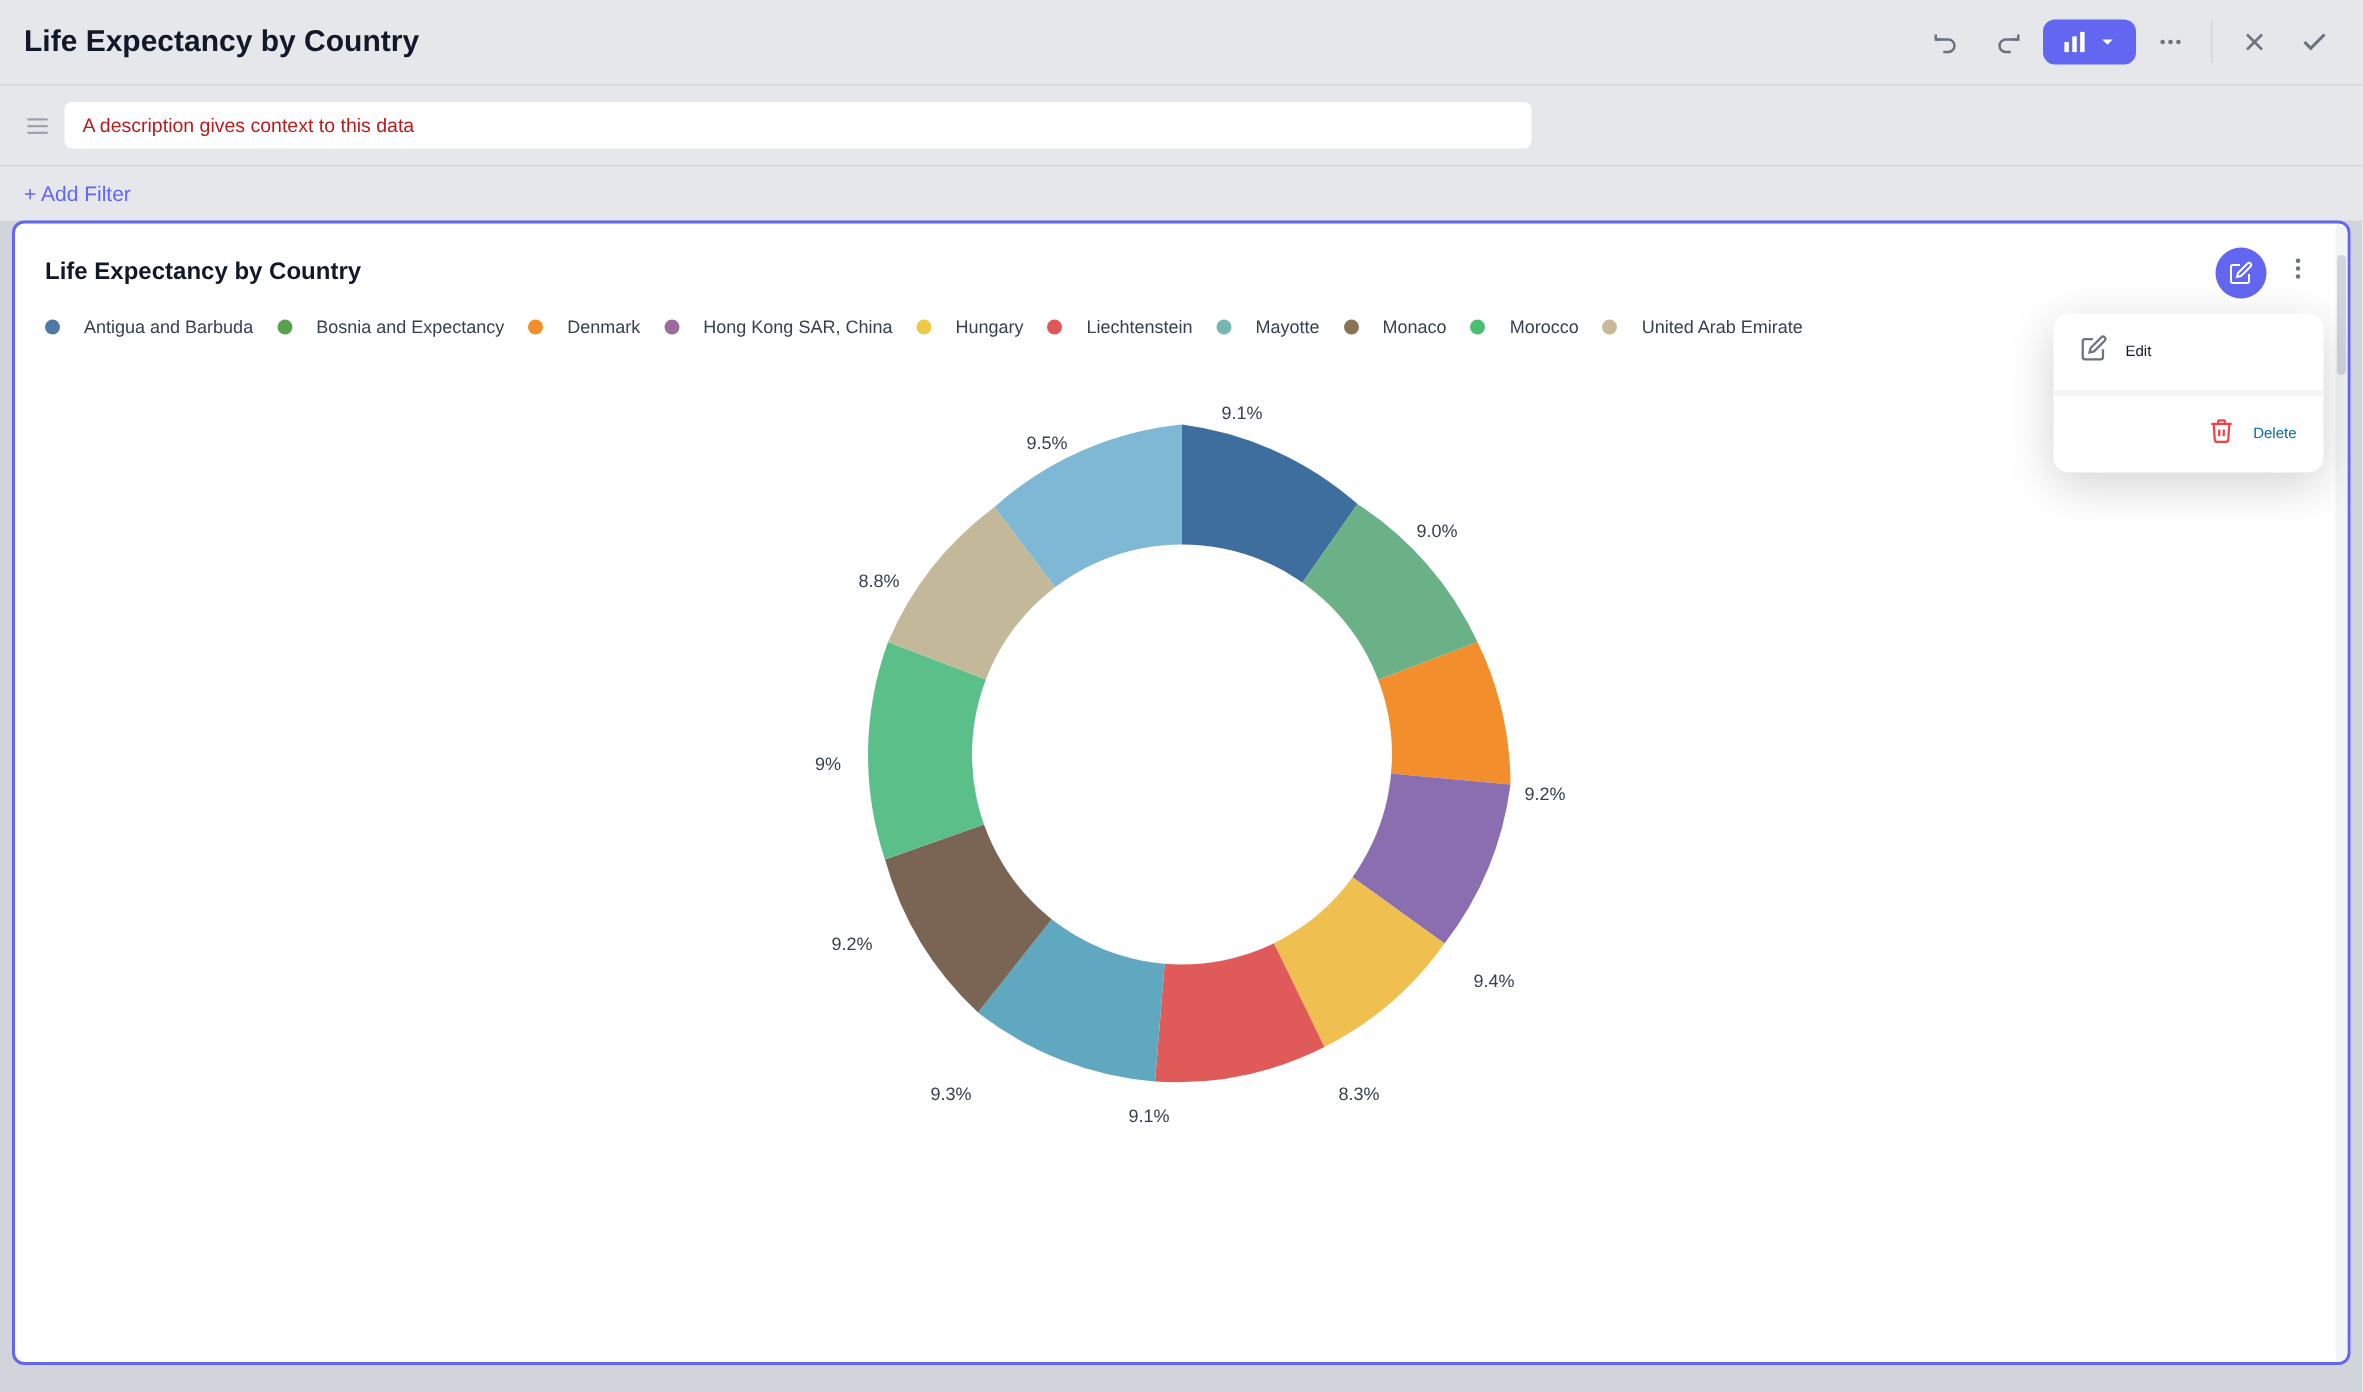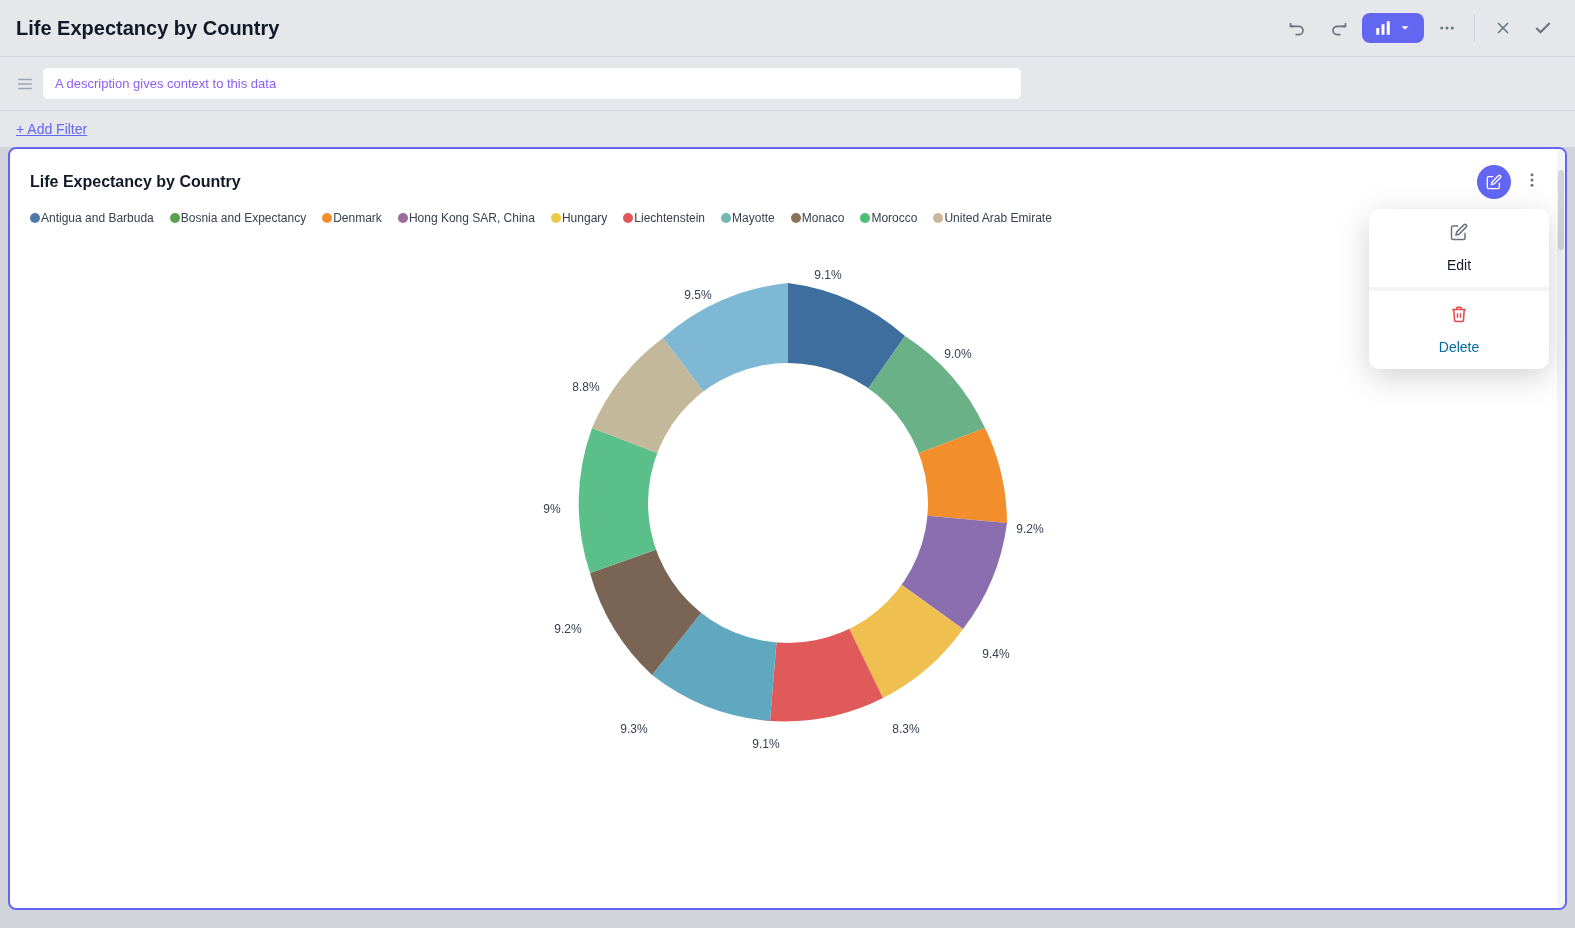--- a/index.html
+++ b/index.html
@@ -65,42 +65,41 @@
       gap: 8px;
       border-bottom: 1px solid #d1d5db;
     }
     .desc-input {
       background: white;
       border: 1px solid #e5e7eb;
       border-radius: 6px;
       padding: 8px 12px;
       flex: 1;
       font-size: 13px;
-      color: #8b5cf6;
+      color: #b91c1c;
       max-width: 980px;
     }
 
     
     .filter-bar {
       background: #e5e7eb;
       padding: 10px 16px;
       display: flex;
       align-items: center;
     }
     .add-filter-btn {
       background: none;
       border: none;
       color: #6366f1;
       font-size: 14px;
       cursor: pointer;
       display: flex;
       align-items: center;
       gap: 4px;
       font-weight: 500;
-      text-decoration: underline;
     }
 
     
     .chart-container {
       background: white;
       margin: 0 8px;
       border-radius: 8px;
       border: 2px solid #6366f1;
       position: relative;
       height: calc(928px - 165px);
@@ -148,21 +147,21 @@
     
     .legend {
       display: flex;
       flex-wrap: wrap;
       gap: 6px 16px;
       padding: 4px 20px 8px;
     }
     .legend-item {
       display: flex;
       align-items: center;
-      gap: 1px;
+      gap: 16px;
       font-size: 12px;
       color: #374151;
     }
     .legend-dot {
       width: 10px;
       height: 10px;
       border-radius: 50%;
       flex-shrink: 0;
     }
 
@@ -185,28 +184,27 @@
       box-shadow: 0 8px 32px rgba(0,0,0,0.18);
       width: 180px;
       overflow: hidden;
       z-index: 100;
     }
     .context-menu-item {
       display: flex;
       align-items: center;
       gap: 12px;
       padding: 14px 18px;
-      font-size: 14px;
+      font-size: 10px;
       color: #111827;
       cursor: pointer;
       border: none;
       background: none;
       width: 100%;
       text-align: left;
-      flex-direction: column;
     }
     .context-menu-item.delete { color: #0369a1; justify-content: flex-end; }
     .context-menu-item .menu-icon {
       font-size: 16px;
       color: #6b7280;
     }
     .context-menu-item.delete .menu-icon { color: #ef4444; }
     .divider { height: 1px; background: #f3f4f6; }
 
     

